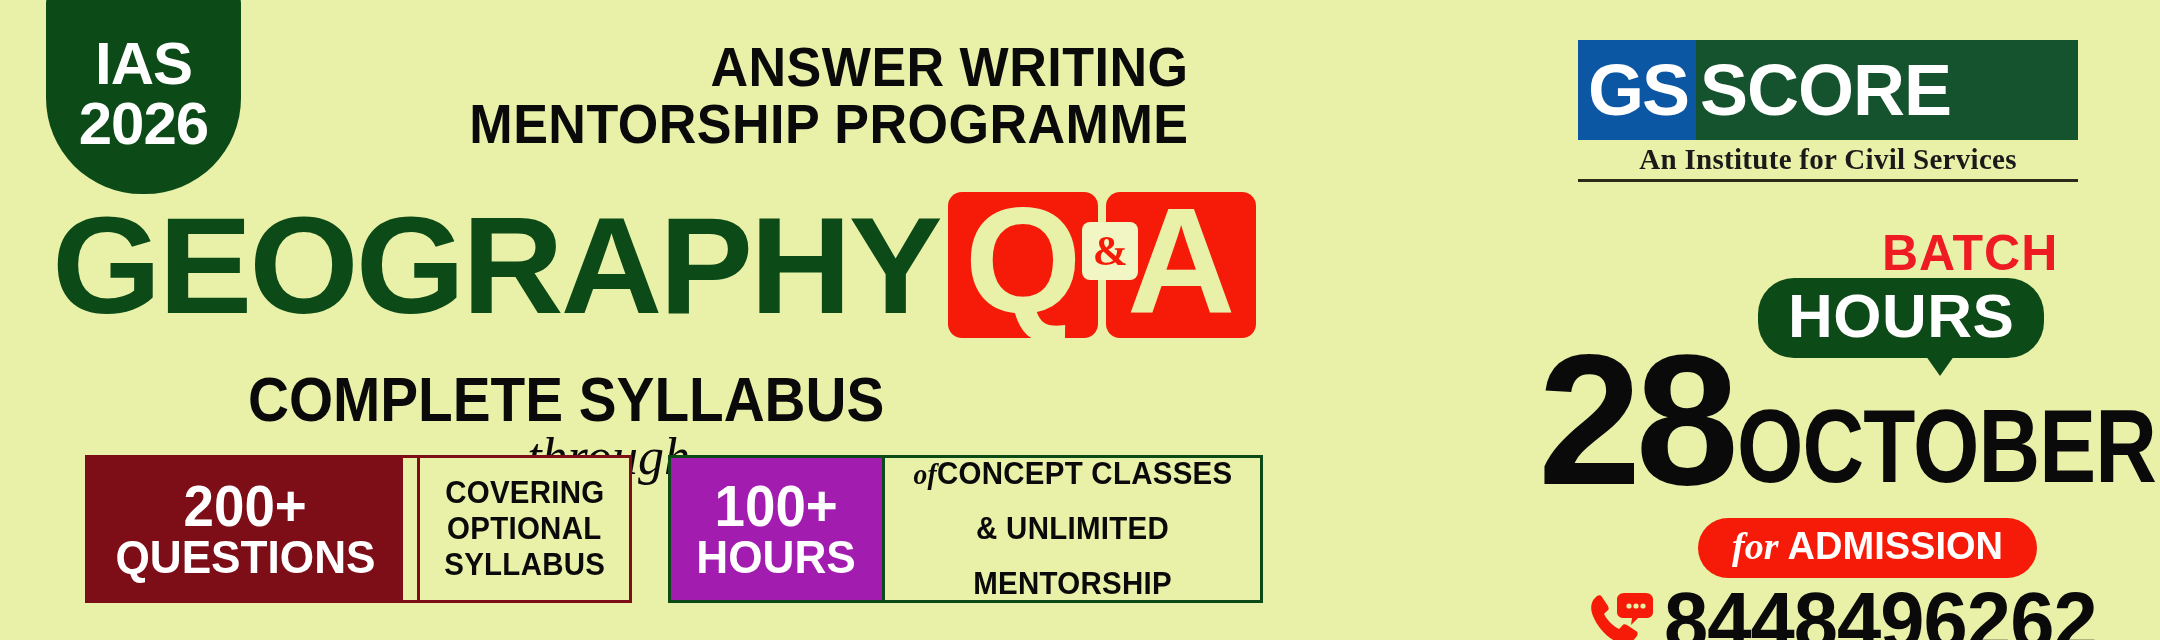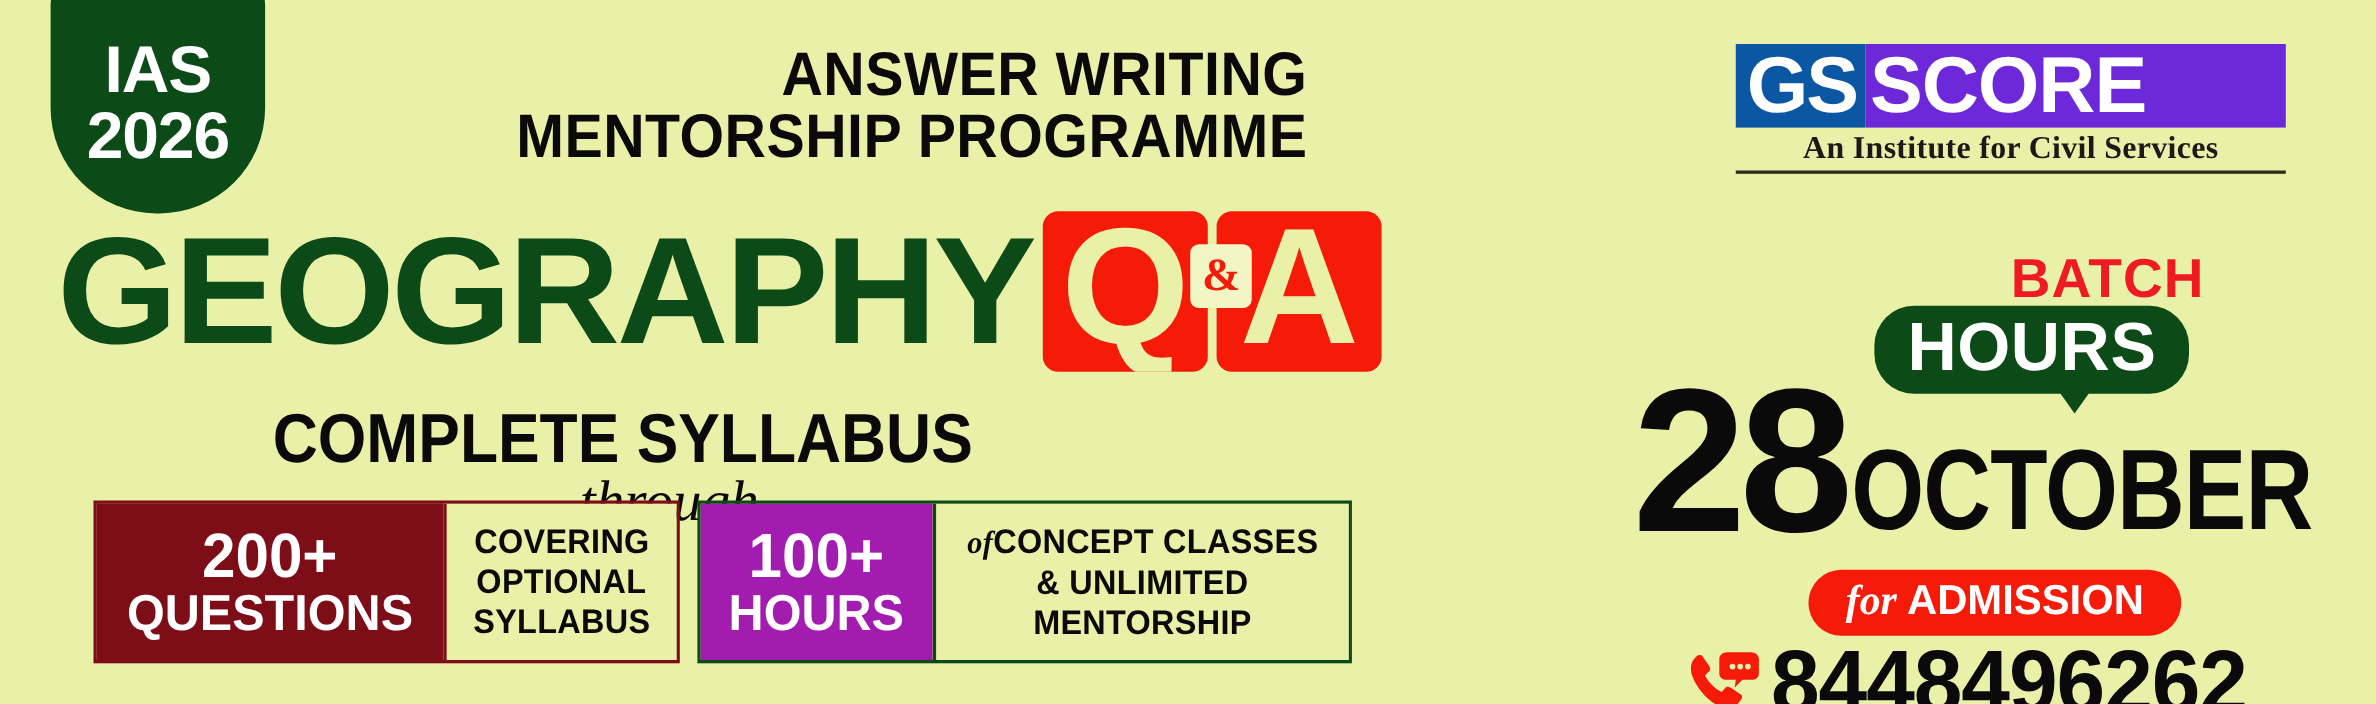--- a/index.html
+++ b/index.html
@@ -43,29 +43,29 @@
     display:block;
     font-size:56px; line-height:57px;
     font-weight:bold; color:#0a0a0a;
     letter-spacing:0.5px;
     transform:scaleX(0.93); transform-origin:center;
     font-family:"Liberation Sans", sans-serif;
   }
 
   
   #gs-logo { position:absolute; left:1578px; top:40px; width:500px; }
-  #gs-logo .blocks { display:flex; height:76px; }
+  #gs-logo .blocks { display:flex; height:100px; }
   #gs-logo .blk-blue {
     background:#0b57a4; color:#fff; font-weight:bold;
     font-size:72px; line-height:84px; padding:0 8px 0 10px;
     letter-spacing:-2px;
     display:flex; align-items:center;
   }
   #gs-logo .blk-red {
-    background:#6d28d9; color:#fff; font-weight:bold;
+    background:#14532d; color:#fff; font-weight:bold;
     font-size:72px; line-height:84px; padding:0 8px 0 4px;
     letter-spacing:-1px; flex:1;
     display:flex; align-items:center;
   }
   #gs-logo .tagline {
     font-family:"Liberation Serif", serif;
     font-weight:bold; font-size:29px; color:#1a1a1a;
     text-align:center; margin-top:3px; letter-spacing:0.3px;
   }
   #gs-logo .rule {
@@ -138,29 +138,29 @@
   }
   .feat .desc-box .d {
     font-size:31px; line-height:36px; font-weight:bold;
     letter-spacing:0.3px; text-align:center;
     transform:scaleX(0.95); transform-origin:center;
   }
   .feat .desc-box .d .of {
     font-family:"Liberation Serif", serif; font-style:italic;
     font-weight:bold; font-size:29px;
   }
-  #feat-questions { border:3px solid #7d0d17; margin-right:16px; }
+  #feat-questions { border:3px solid #7d0d17; margin-right:36px;gap:14px; }
   #feat-questions .num-box { background:#7d0d17; }
   #feat-questions .desc-box { border-left:3px solid #7d0d17; }
   #feat-hours { border:3px solid #0c4a18; }
   #feat-hours .num-box { background:#a21caf;text-align:right; }
-  #feat-hours .desc-box { border-left:3px solid #0c4a18; }
-
-  
-  #right-panel { position:absolute; left:1476px; top:228px; width:600px; height:400px; }
+  #feat-hours .desc-box { border-left:3px solid #0c4a18;gap:19px; }
+
+  
+  #right-panel { position:absolute; left:1530px; top:228px; width:600px; height:400px; }
 
   #batch-word {
     position:absolute; left:352px; top:0;
     color:#ee1c22; font-weight:bold;
     font-size:50px; line-height:50px; letter-spacing:1px;
   }
   #starts-pill {
     position:absolute; left:228px; top:50px;
     background:#0c4a18; color:#ffffff;
     border-radius:36px;

